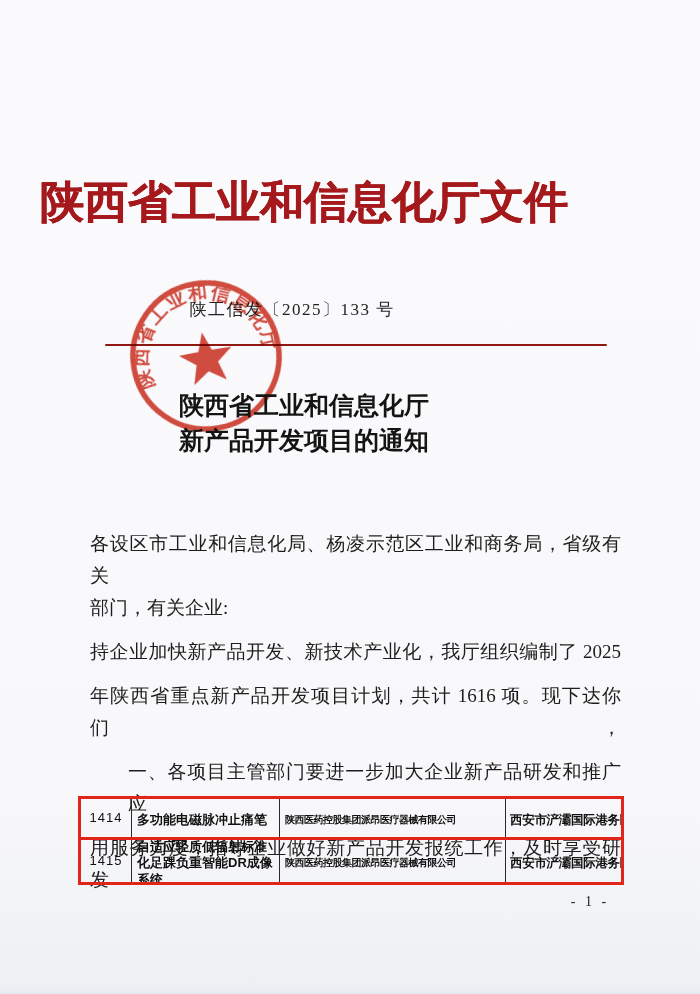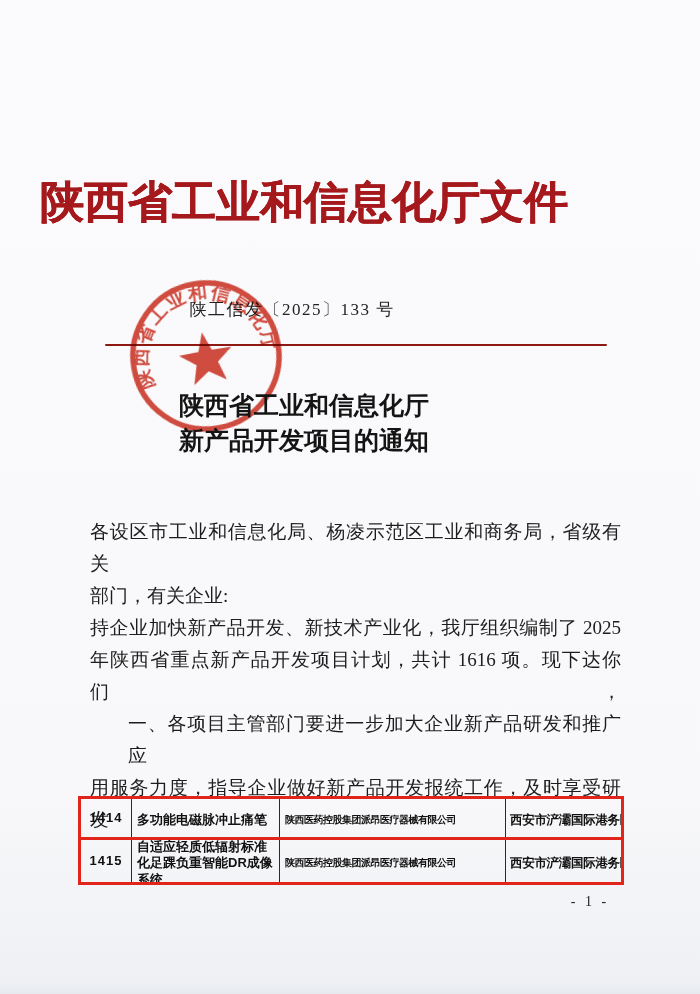--- a/index.html
+++ b/index.html
@@ -49,40 +49,40 @@
     text-align:center;font-weight:bold;color:#141414;
     font-size:25px;line-height:35px;white-space:nowrap;
   }
 
   
   .bodytext{
     position:absolute;top:516px;left:90px;width:531px;
     font-size:19px;line-height:32px;color:#1d1d1d;
   }
   .bline{white-space:nowrap;}
-  .bline.fill{white-space:normal;text-align:justify;text-align-last:justify;}
+  .bline.fill{white-space:normal;text-align:justify;text-align-last:justify;margin-top:12px;}
   .bline.indent{padding-left:38px;}
   .bline.indent.fill{padding-left:38px;}
 
   
   .ptable{
     position:absolute;top:796px;left:78px;width:546px;
     border:3px solid #e1251b;box-sizing:border-box;
     font-family:"Liberation Sans","DejaVu Sans",sans-serif;
     color:#111;
   }
   .prow{display:grid;grid-template-columns:50px 148px 226px 1fr;}
   .prow.r1{height:38px;}
   .prow.r2{height:42px;border-top:3px solid #e1251b;}
   .pcell{
     border-left:1.5px solid #2a2a2a;display:flex;align-items:center;
     font-size:13px;font-weight:bold;line-height:1.25;
     padding:6px 3px 1px 5px;box-sizing:border-box;overflow:hidden;
   }
-  .pcell.no{border-left:none;justify-content:center;padding:10px;font-weight:bold;letter-spacing:1px;}
+  .pcell.no{border-left:none;justify-content:center;padding:10px;font-weight:normal;letter-spacing:1px;}
   .pcell.district{font-size:12.5px;padding-left:4px;letter-spacing:-0.3px;white-space:nowrap;}
   .pcell.company{font-size:10px;letter-spacing:-0.5px;white-space:nowrap;}
 
   
   .pagenum{
     position:absolute;top:894px;left:540px;width:100px;
     font-size:14px;color:#222;letter-spacing:3px;text-align:center;
   }
 </style>
 </head>

